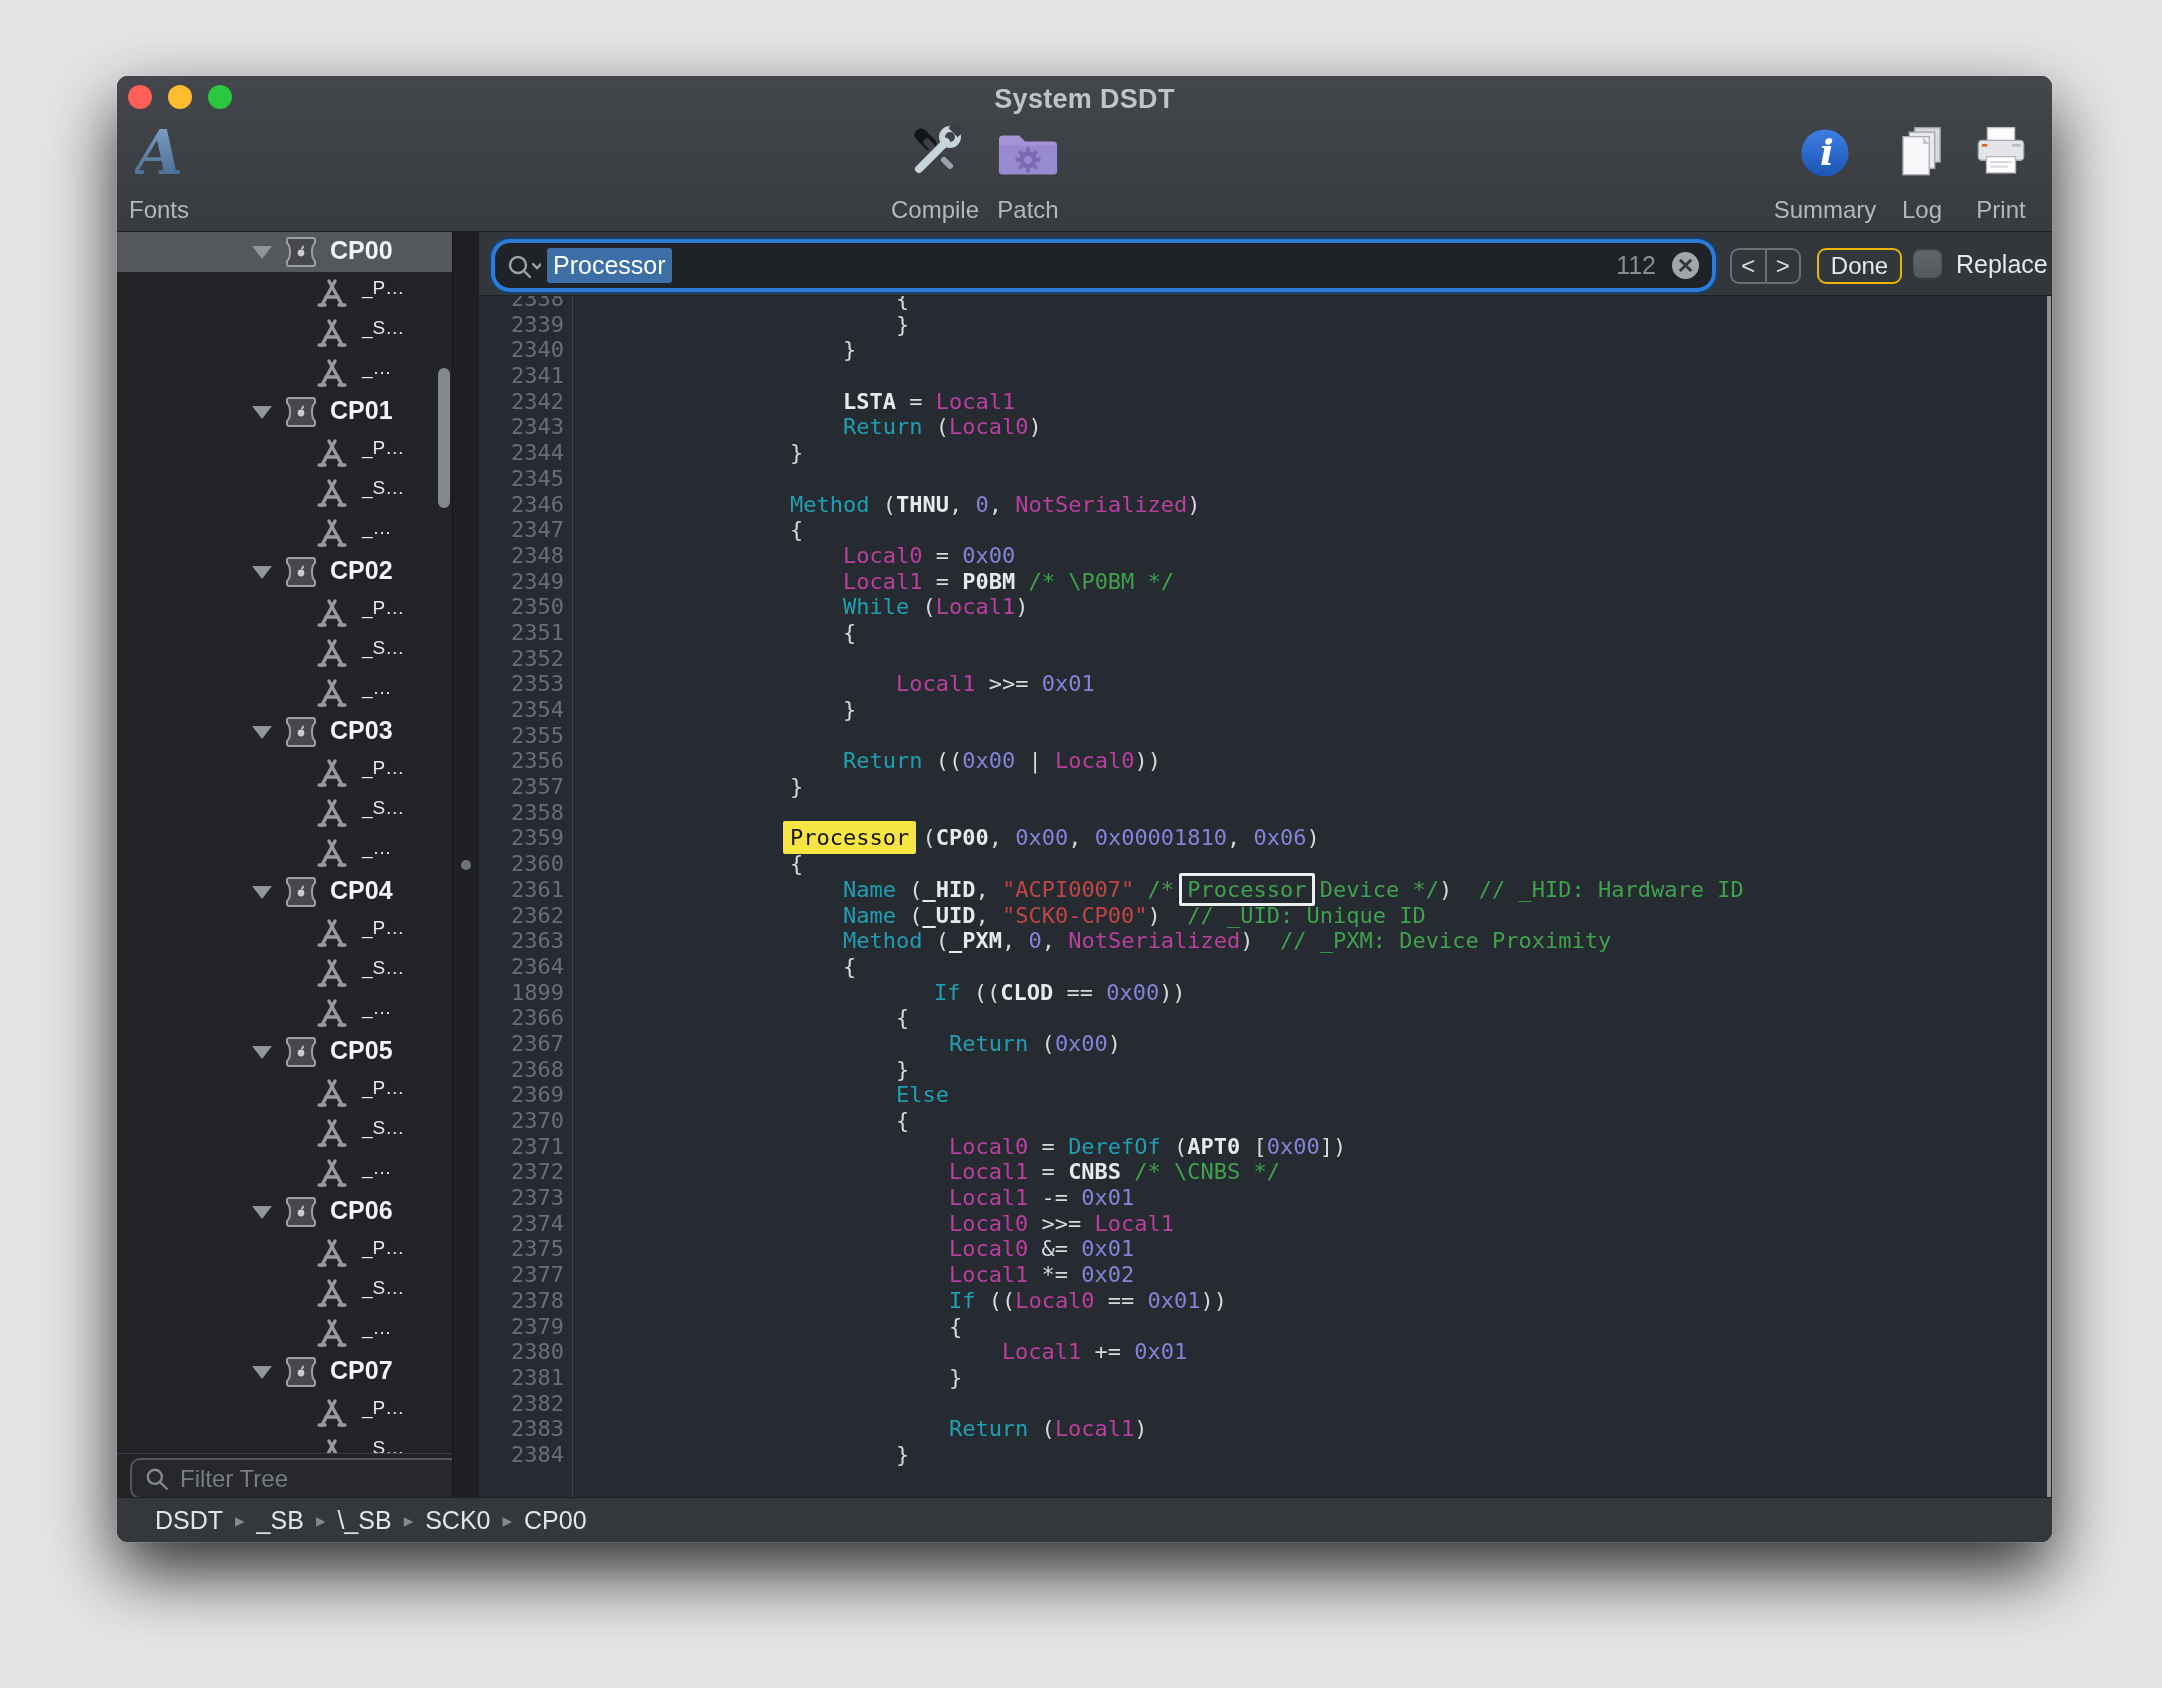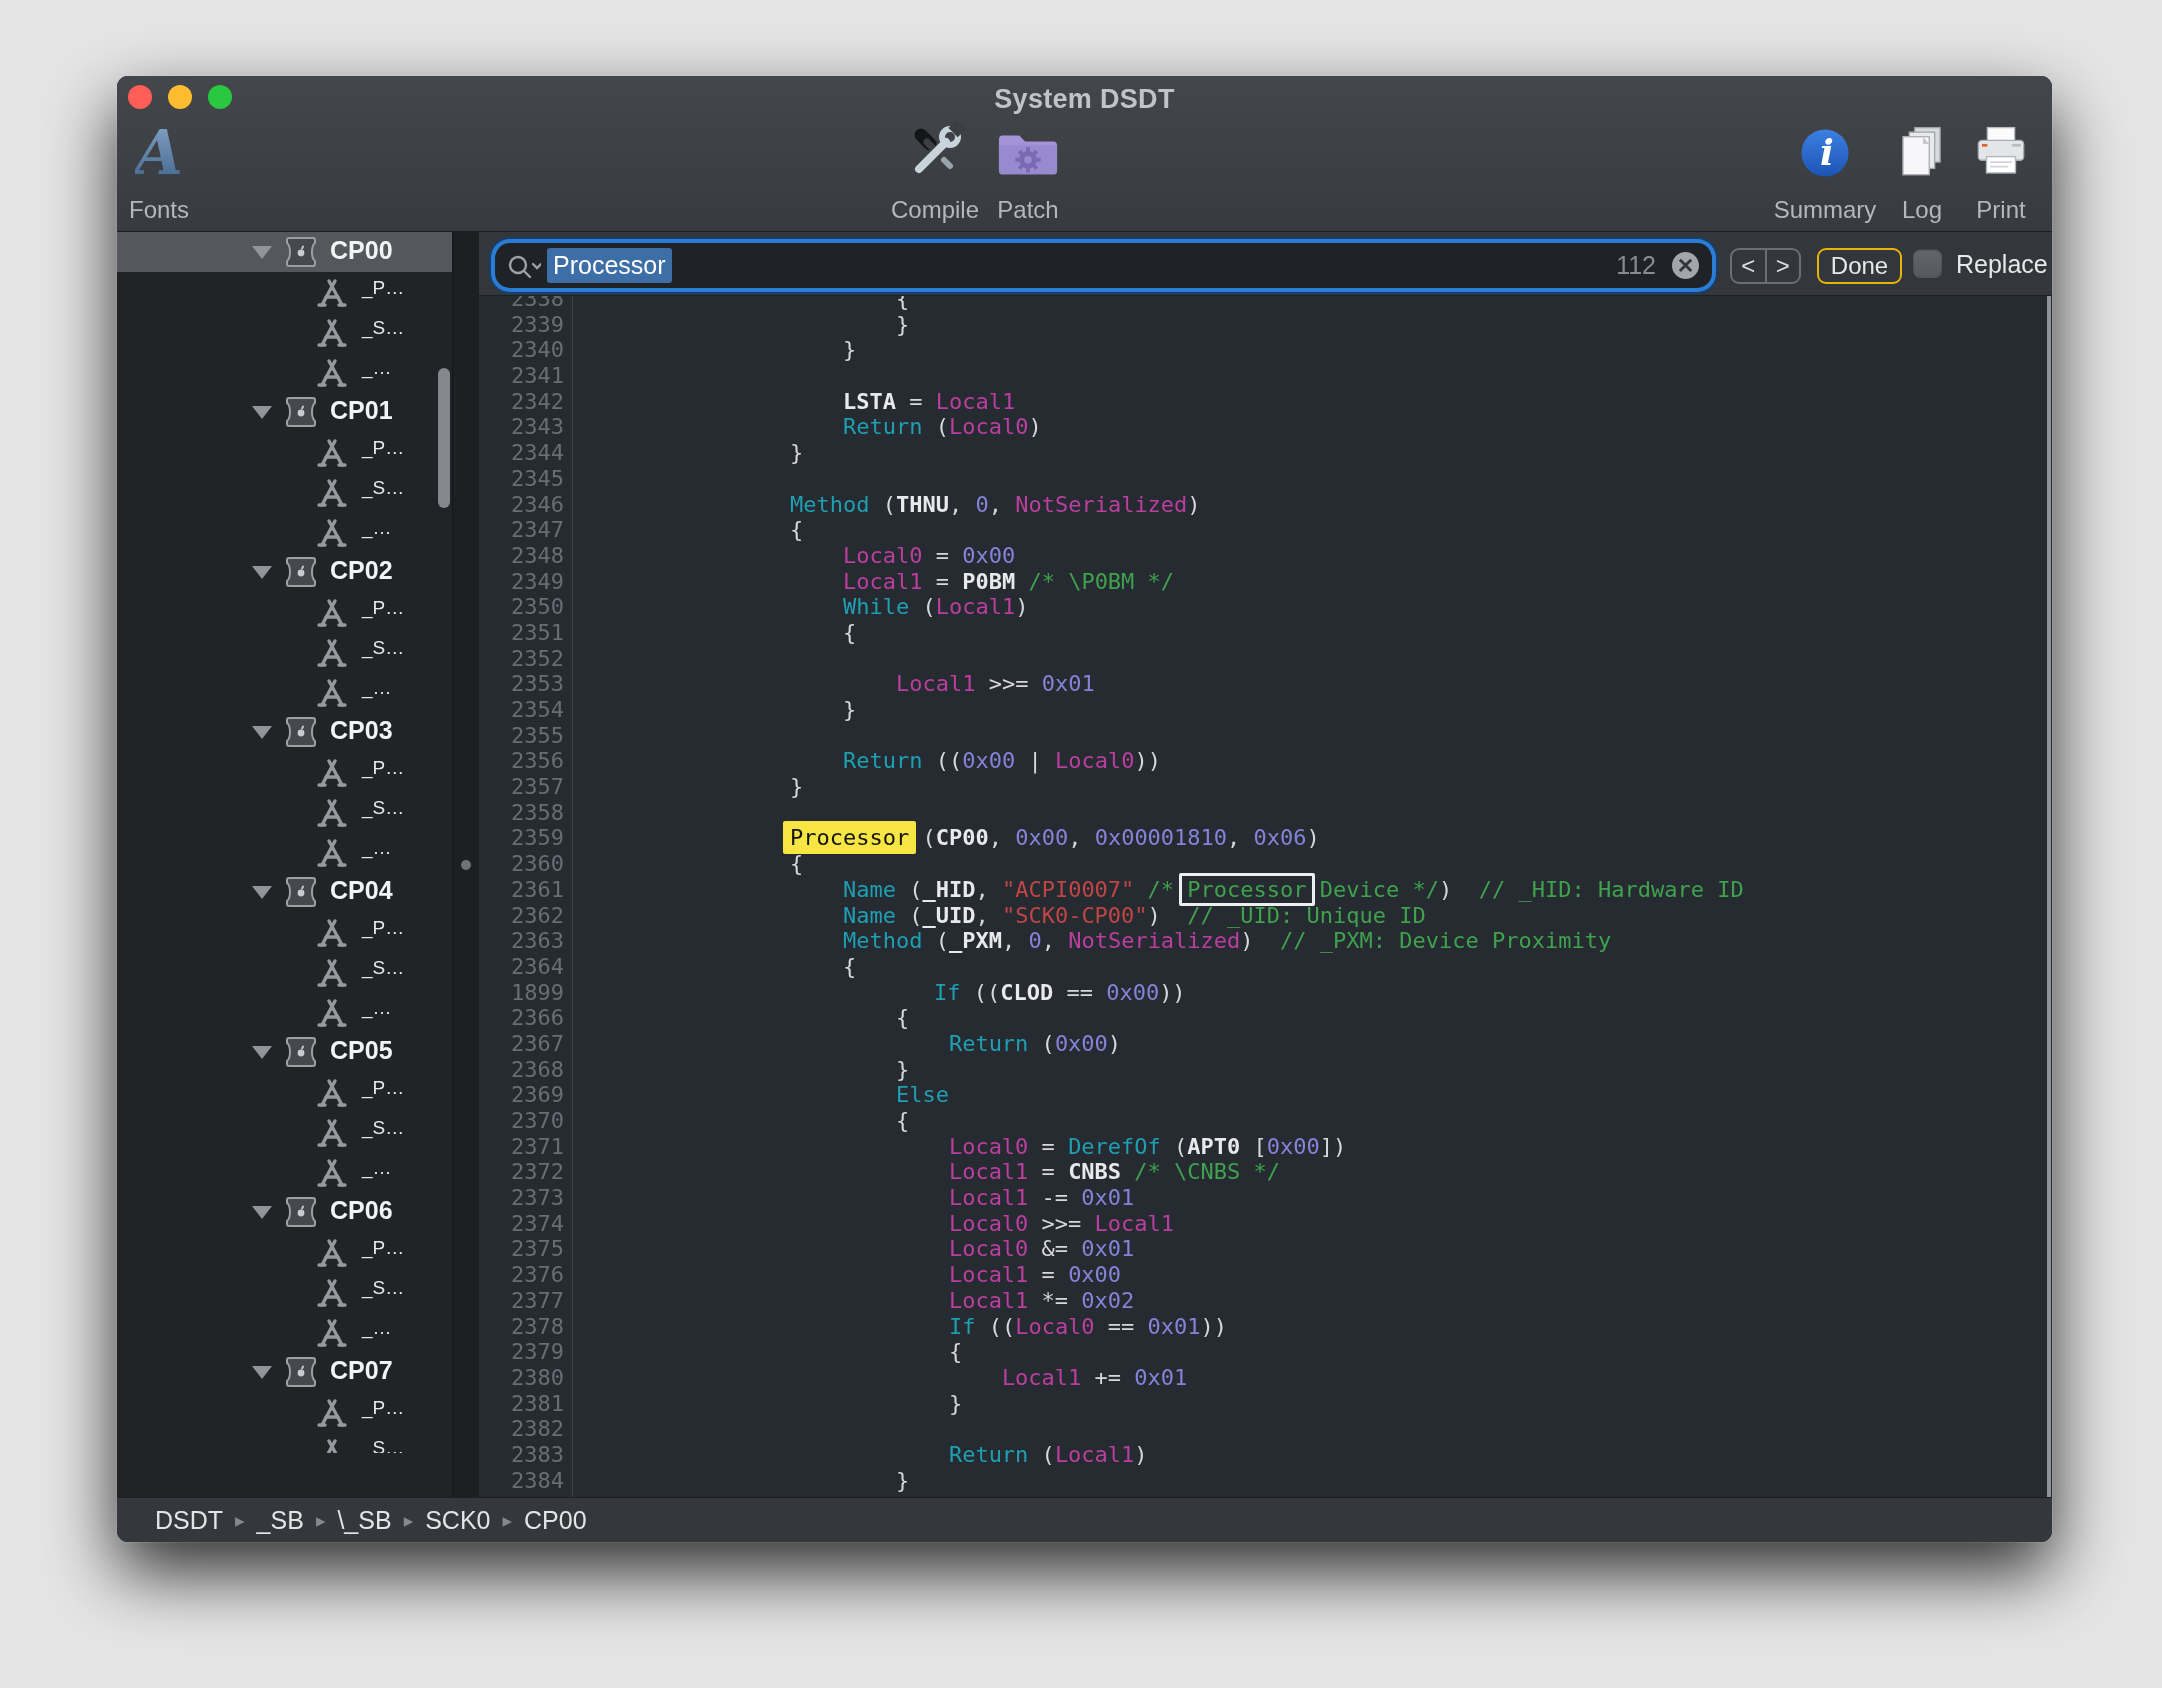--- a/index.html
+++ b/index.html
@@ -542,20 +542,29 @@
                   <path d="M26 28 L13 4"></path>
                   <path d="M10 20 L22 20"></path>
     <path d="M3 28 L9 28"></path>
                   <path d="M23 28 L29 28"></path>
                 </g>
               </svg></span>
             <span class="c-label">_S…</span>
           </div>
         </div>
       <div class="side-scroll"></div>
+      <div class="filter-zone">
+        <div class="filter-field">
+          <svg width="26" height="26" viewBox="0 0 24 24" style="margin:0 8px 0 12px">
+            <circle cx="10" cy="10" r="6.5" fill="none" stroke="#85898e" stroke-width="2.2"></circle>
+            <line x1="15" y1="15" x2="21" y2="21" stroke="#85898e" stroke-width="2.2" stroke-linecap="round"></line>
+          </svg>
+          <input placeholder="Filter Tree" style="">
+        </div>
+      </div>
     </div>
 
     <div class="splitter">
       <div class="split-dot"></div>
     </div>
 
     <div class="editor">
       <div class="code-wrap" id="code">
           <div class="code-line"><span class="ln">2338</span><span class="ct" style="padding-left: calc(16ch + 112px);"><span class="tk-w">{</span></span></div>
           <div class="code-line"><span class="ln">2339</span><span class="ct" style="padding-left: calc(16ch + 112px);"><span class="tk-w">}</span></span></div>
@@ -588,21 +597,20 @@
           <div class="code-line"><span class="ln">2366</span><span class="ct" style="padding-left: calc(16ch + 112px);"><span class="tk-w">{</span></span></div>
           <div class="code-line"><span class="ln">2367</span><span class="ct" style="padding-left: calc(20ch + 112px);"><span class="tk-k">Return</span><span class="tk-w"> (</span><span class="tk-n">0x00</span><span class="tk-w">)</span></span></div>
           <div class="code-line"><span class="ln">2368</span><span class="ct" style="padding-left: calc(16ch + 112px);"><span class="tk-w">}</span></span></div>
           <div class="code-line"><span class="ln">2369</span><span class="ct" style="padding-left: calc(16ch + 112px);"><span class="tk-k">Else</span></span></div>
           <div class="code-line"><span class="ln">2370</span><span class="ct" style="padding-left: calc(16ch + 112px);"><span class="tk-w">{</span></span></div>
           <div class="code-line"><span class="ln">2371</span><span class="ct" style="padding-left: calc(20ch + 112px); text-align: right;"><span class="tk-l">Local0</span><span class="tk-w"> = </span><span class="tk-k">DerefOf</span><span class="tk-w"> (</span><span class="tk-b">APT0</span><span class="tk-w"> [</span><span class="tk-n">0x00</span><span class="tk-w">])</span></span></div>
           <div class="code-line"><span class="ln">2372</span><span class="ct" style="padding-left: calc(20ch + 112px);"><span class="tk-l">Local1</span><span class="tk-w"> = </span><span class="tk-b">CNBS</span><span class="tk-c"> /* \CNBS */</span></span></div>
           <div class="code-line"><span class="ln">2373</span><span class="ct" style="padding-left: calc(20ch + 112px);"><span class="tk-l">Local1</span><span class="tk-w"> -= </span><span class="tk-n">0x01</span></span></div>
           <div class="code-line"><span class="ln">2374</span><span class="ct" style="padding-left: calc(20ch + 112px);"><span class="tk-l">Local0</span><span class="tk-w"> &gt;&gt;= </span><span class="tk-l">Local1</span></span></div>
           <div class="code-line"><span class="ln">2375</span><span class="ct" style="padding-left: calc(20ch + 112px);"><span class="tk-l">Local0</span><span class="tk-w"> &amp;= </span><span class="tk-n">0x01</span></span></div>
-          <div class="code-line"><span class="ln">2376</span><span class="ct" style="padding-left: calc(20ch + 112px);"><span class="tk-l">Local1</span><span class="tk-w"> = </span><span class="tk-n">0x00</span></span></div>
           <div class="code-line"><span class="ln">2377</span><span class="ct" style="padding-left: calc(20ch + 112px);"><span class="tk-l">Local1</span><span class="tk-w"> *= </span><span class="tk-n">0x02</span></span></div>
           <div class="code-line"><span class="ln">2378</span><span class="ct" style="padding-left: calc(20ch + 112px);"><span class="tk-k">If</span><span class="tk-w"> ((</span><span class="tk-l">Local0</span><span class="tk-w"> == </span><span class="tk-n">0x01</span><span class="tk-w">))</span></span></div>
           <div class="code-line"><span class="ln">2379</span><span class="ct" style="padding-left: calc(20ch + 112px);"><span class="tk-w">{</span></span></div>
           <div class="code-line"><span class="ln">2380</span><span class="ct" style="padding-left: calc(24ch + 112px);"><span class="tk-l">Local1</span><span class="tk-w"> += </span><span class="tk-n">0x01</span></span></div>
           <div class="code-line"><span class="ln">2381</span><span class="ct" style="padding-left: calc(20ch + 112px);"><span class="tk-w">}</span></span></div>
           <div class="code-line"><span class="ln">2382</span><span class="ct" style="padding-left: calc(0ch + 112px);"></span></div>
           <div class="code-line"><span class="ln">2383</span><span class="ct" style="padding-left: calc(20ch + 112px);"><span class="tk-k">Return</span><span class="tk-w"> (</span><span class="tk-l">Local1</span><span class="tk-w">)</span></span></div>
           <div class="code-line"><span class="ln">2384</span><span class="ct" style="padding-left: calc(16ch + 112px);"><span class="tk-w">}</span></span></div>
         </div>
       <div class="gutter-sep"></div>

